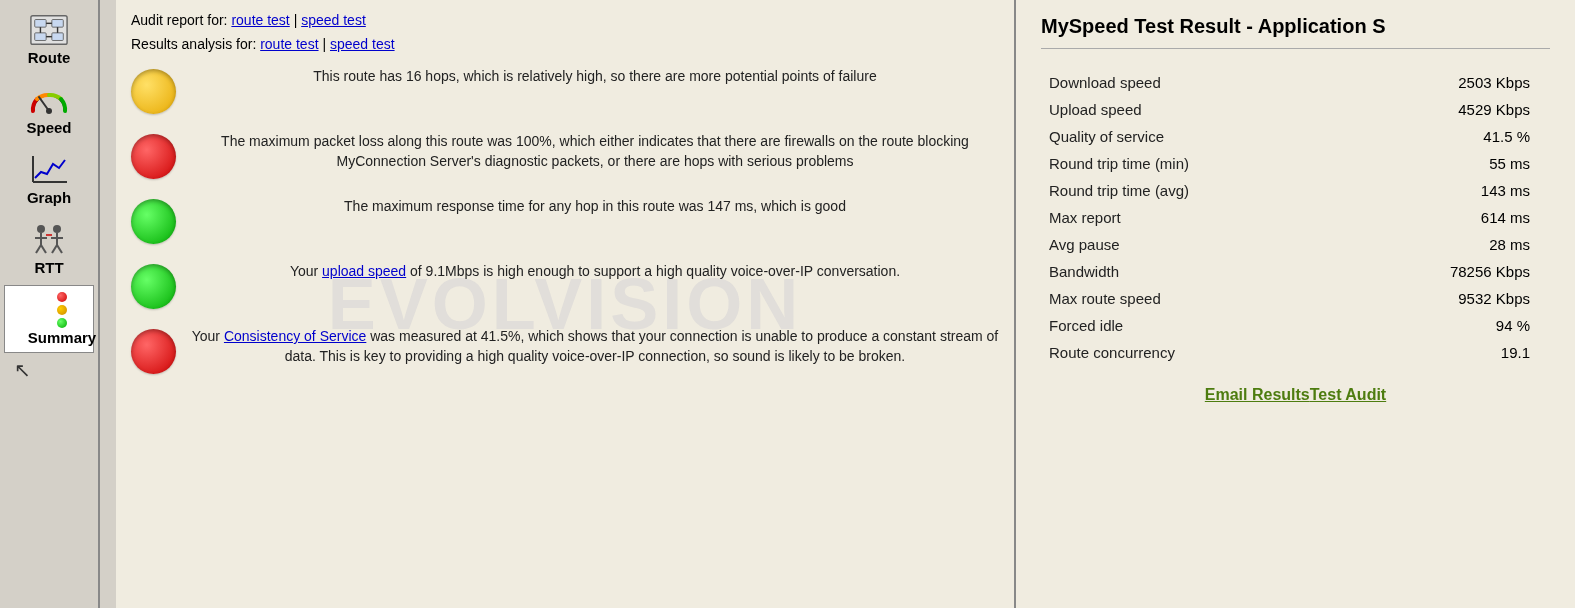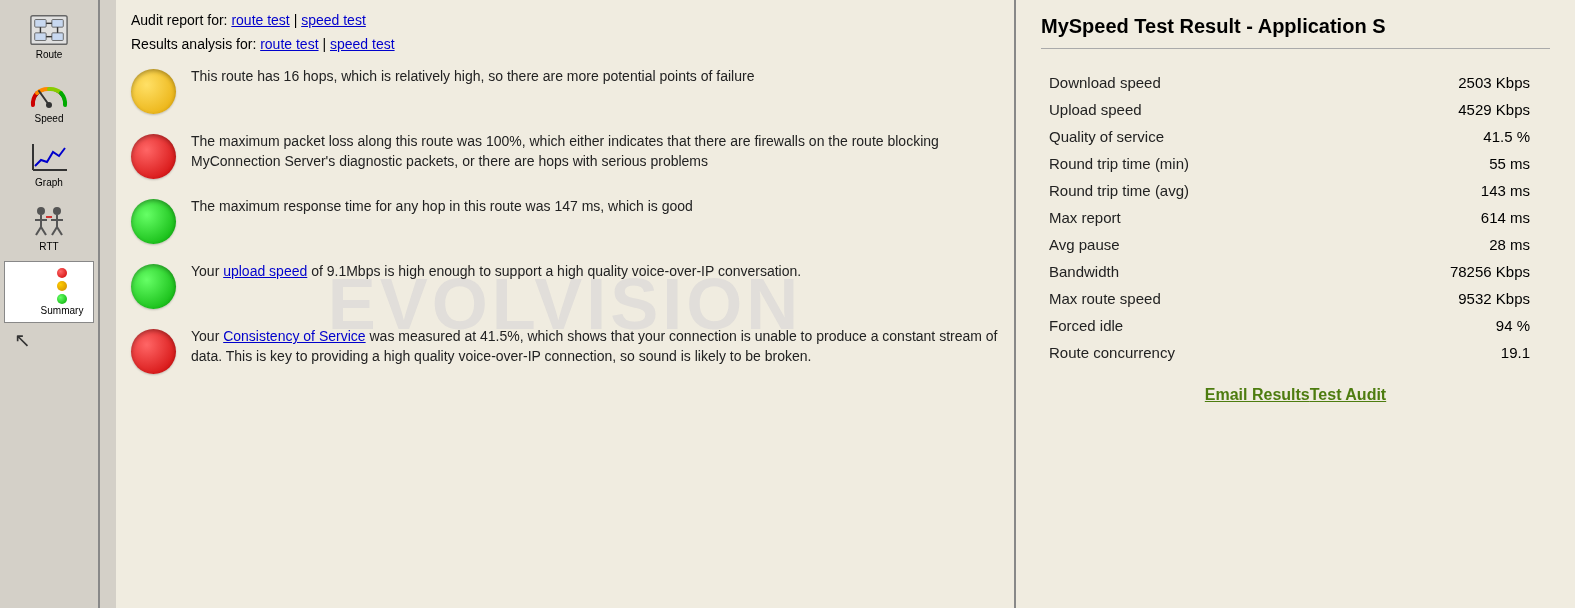--- a/index.html
+++ b/index.html
@@ -40,22 +40,22 @@
       padding-left: 30px;
     }
     .sidebar-icon {
       width: 40px;
       height: 35px;
       display: flex;
       align-items: center;
       justify-content: center;
     }
     .sidebar-label {
-      font-size: 10px;
-      font-weight: normal;
+      font-size: 15px;
+      font-weight: bold;
       margin-top: 2px;
     }
 
     
     .icon-summary {
       display: flex;
       flex-direction: column;
       gap: 3px;
       align-items: center;
     }
@@ -120,20 +120,21 @@
       color: rgba(180,180,200,0.25);
       white-space: nowrap;
       pointer-events: none;
       z-index: 0;
       letter-spacing: 4px;
     }
 
     .result-rows {
       position: relative;
       z-index: 1;
+      text-align: center;
     }
 
     .result-row {
       display: flex;
       align-items: flex-start;
       margin-bottom: 18px;
       gap: 15px;
     }
 
     .indicator-circle {

